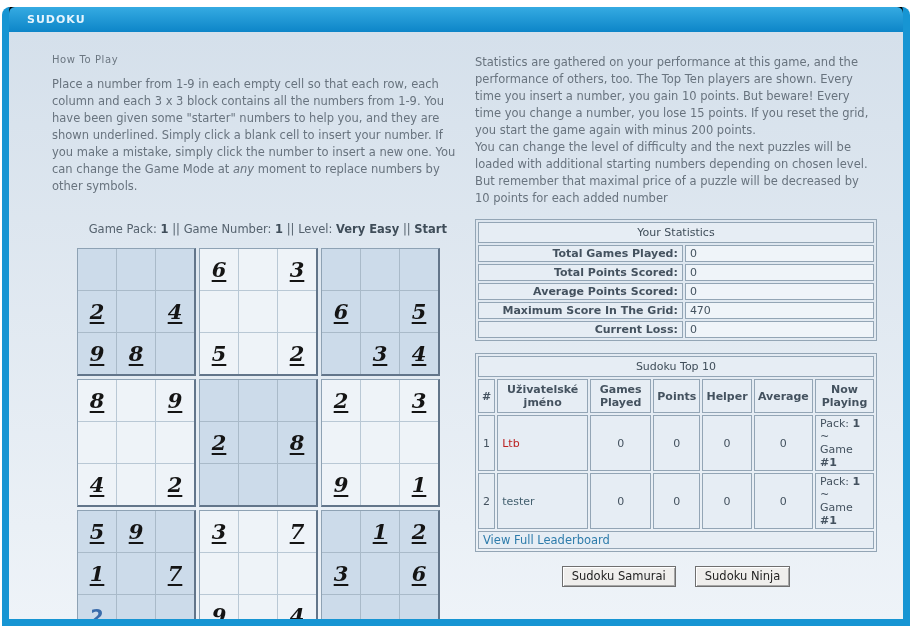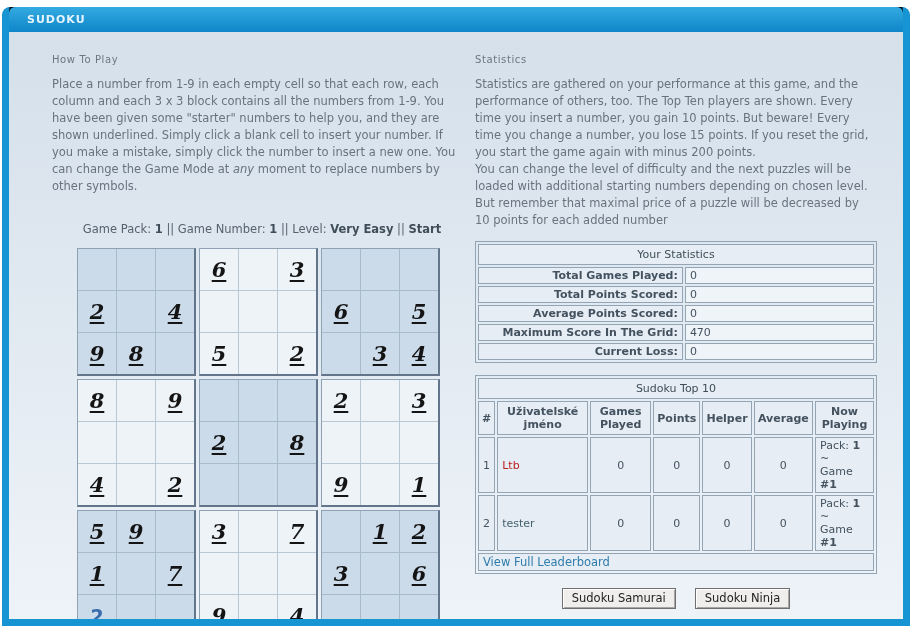--- a/index.html
+++ b/index.html
@@ -38,21 +38,21 @@
   .col-right { flex:1; margin-left:8px; }
 
   .heading { font-size:10px; color:#6b7681; letter-spacing:0.6px; margin-bottom:11px; }
   .body { font-size:11.5px; line-height:17px; color:#68737e; }
   .body i { font-style:italic; }
 
   
   .game-info {
     margin:27px 0 12px 25px;
     width:370px;
-    text-align:center;
+    text-align:right;
     font-size:11.5px;
     color:#55626e;
     white-space:nowrap;
   }
   .game-info b { color:#3f4d59; }
   .game-info .start { color:#3f4d59; font-weight:bold; cursor:pointer; }
 
   
   .sudoku {
     margin-left:25px;
@@ -323,21 +323,20 @@
               <span class="given">6</span>
             </div>
             <div class="cell"></div>
             <div class="cell"></div>
             <div class="cell"></div>
           </div>
         </div>
     </div>
 
     <div class="col-right">
-      <div class="heading">Statistics</div>
       <p class="body">
         <span style="display:block">Statistics are gathered on your performance at this game, and the performance of others, too. The Top Ten players are shown. Every time you insert a number, you gain 10 points. But beware! Every time you change a number, you lose 15 points. If you reset the grid, you start the game again with minus 200 points.</span>
         <span style="display:block">You can change the level of difficulty and the next puzzles will be loaded with additional starting numbers depending on chosen level. But remember that maximal price of a puzzle will be decreased by 10 points for each added number</span>
       </p>
 
       <table class="stat">
         <tbody id="your-stats-body">
           <tr>
             <td class="title-cell" colspan="2">Your Statistics</td>
           </tr>

